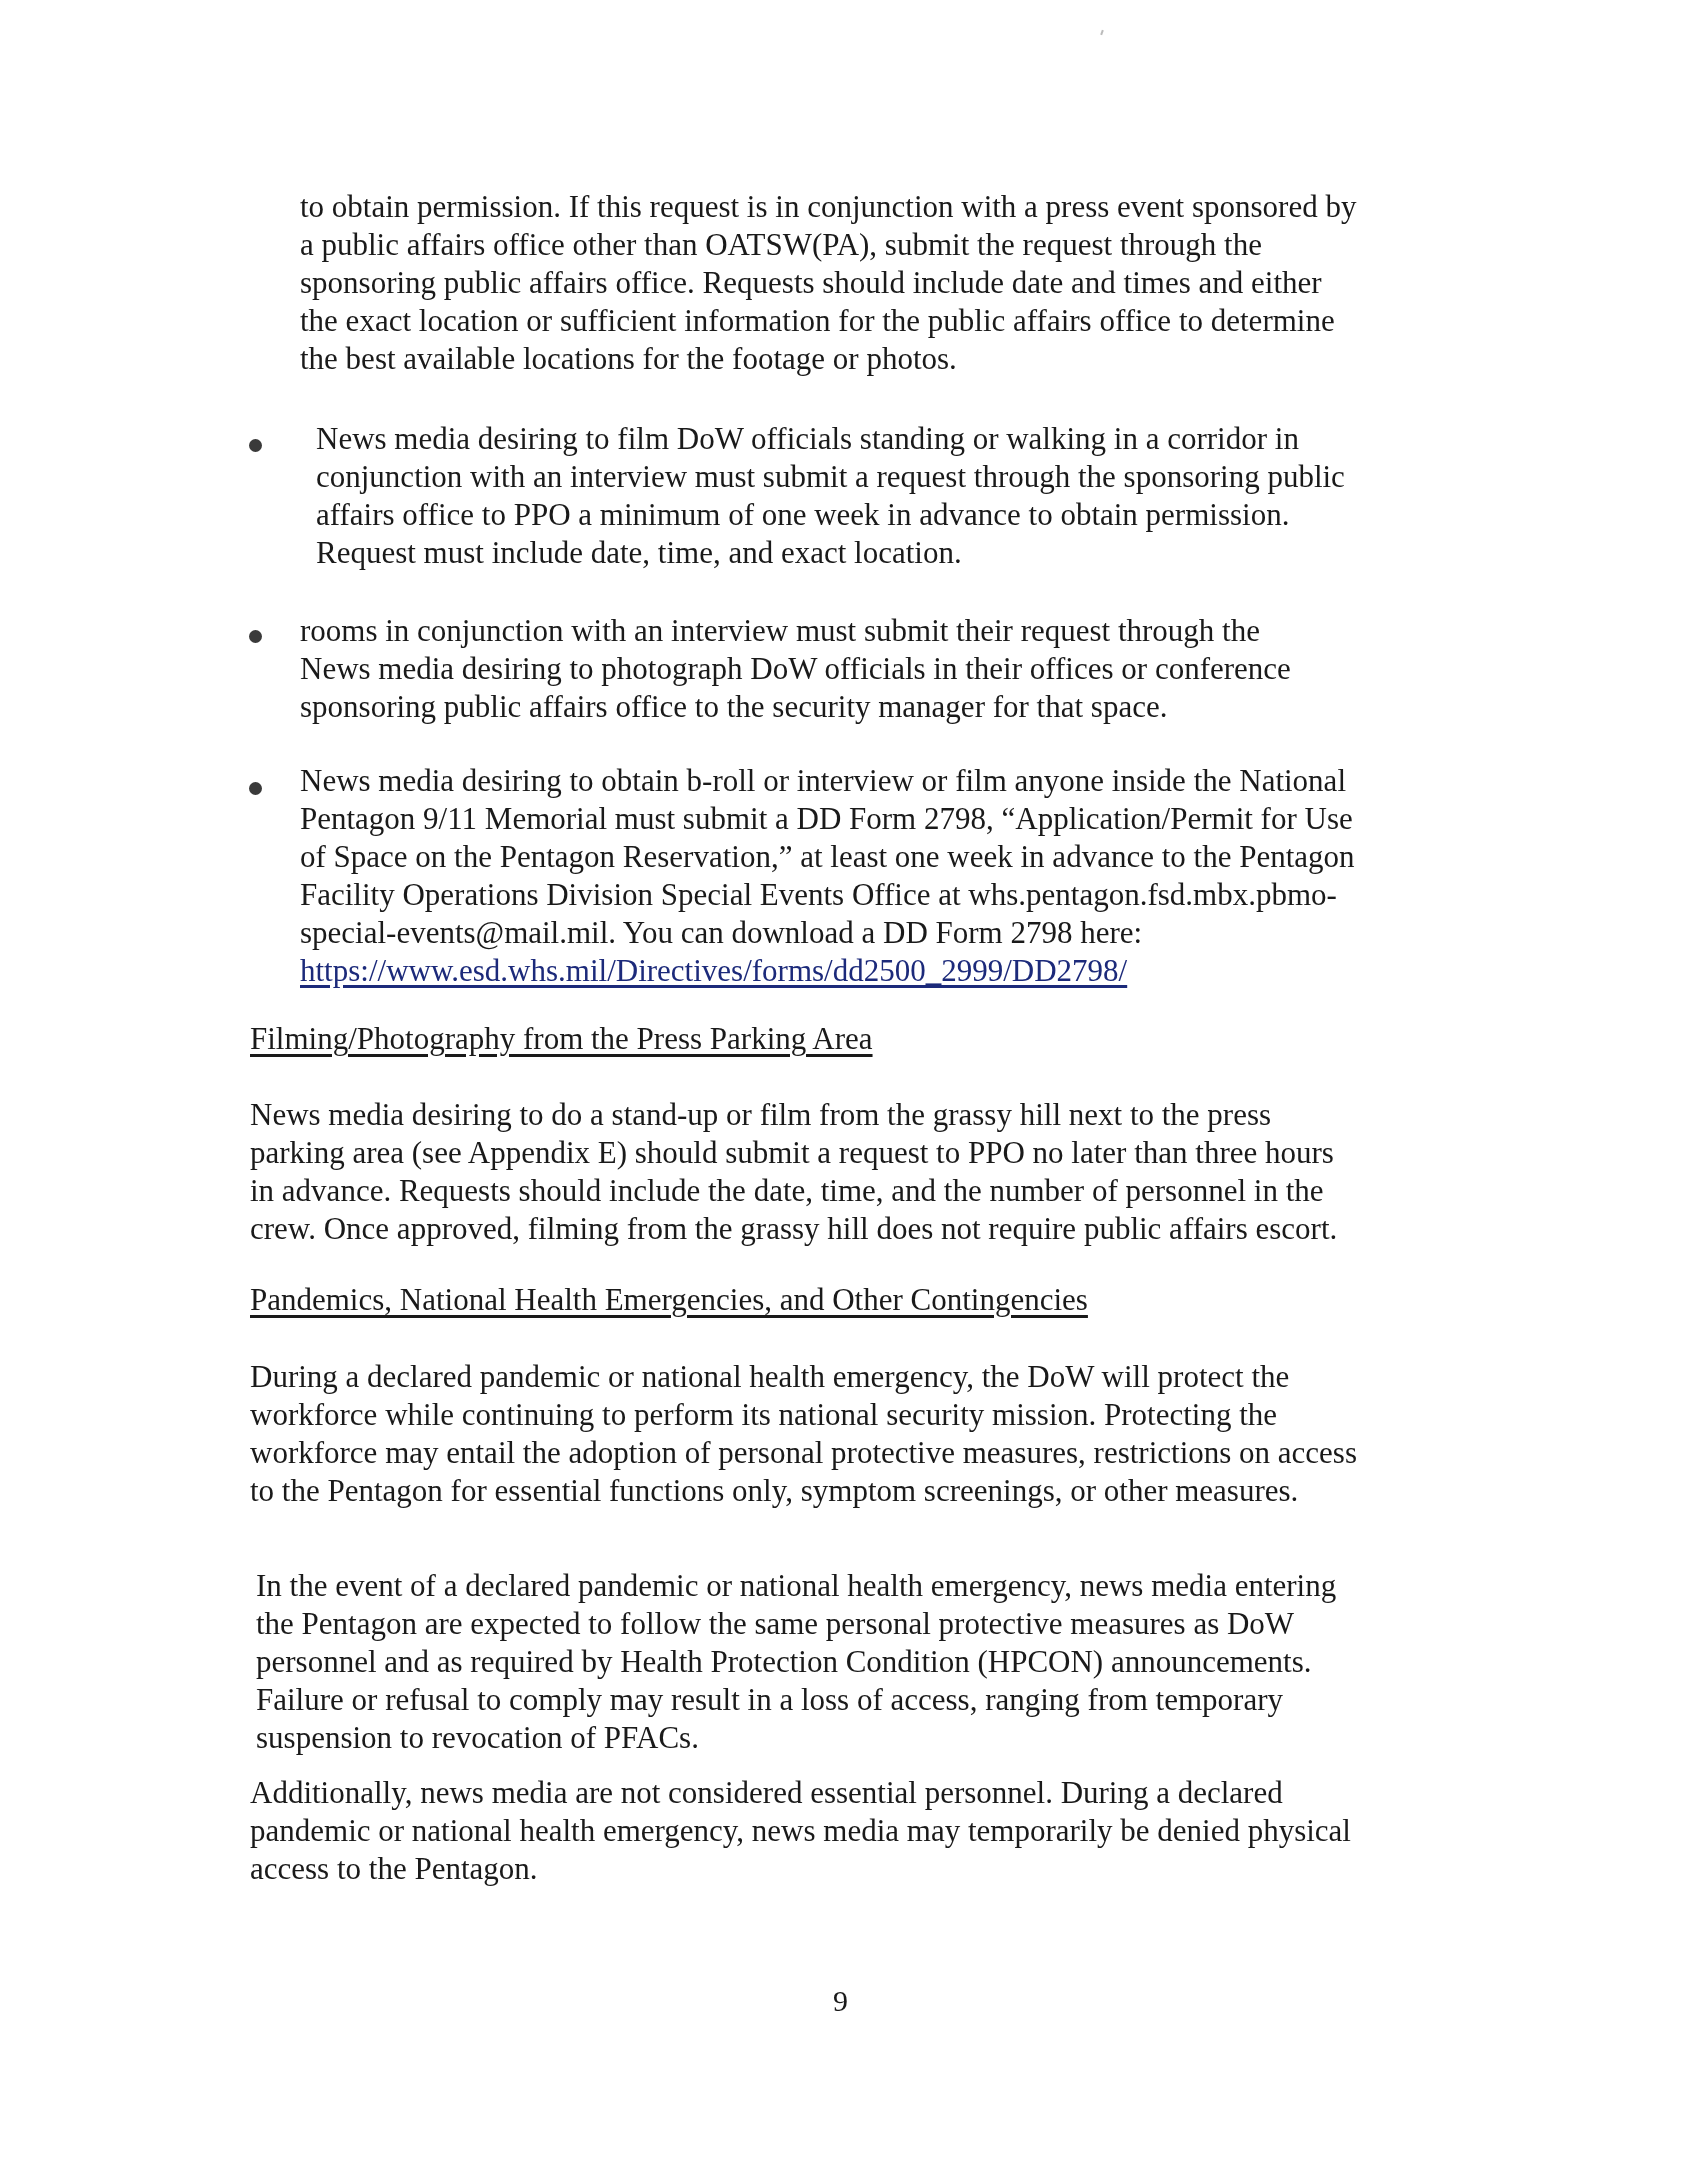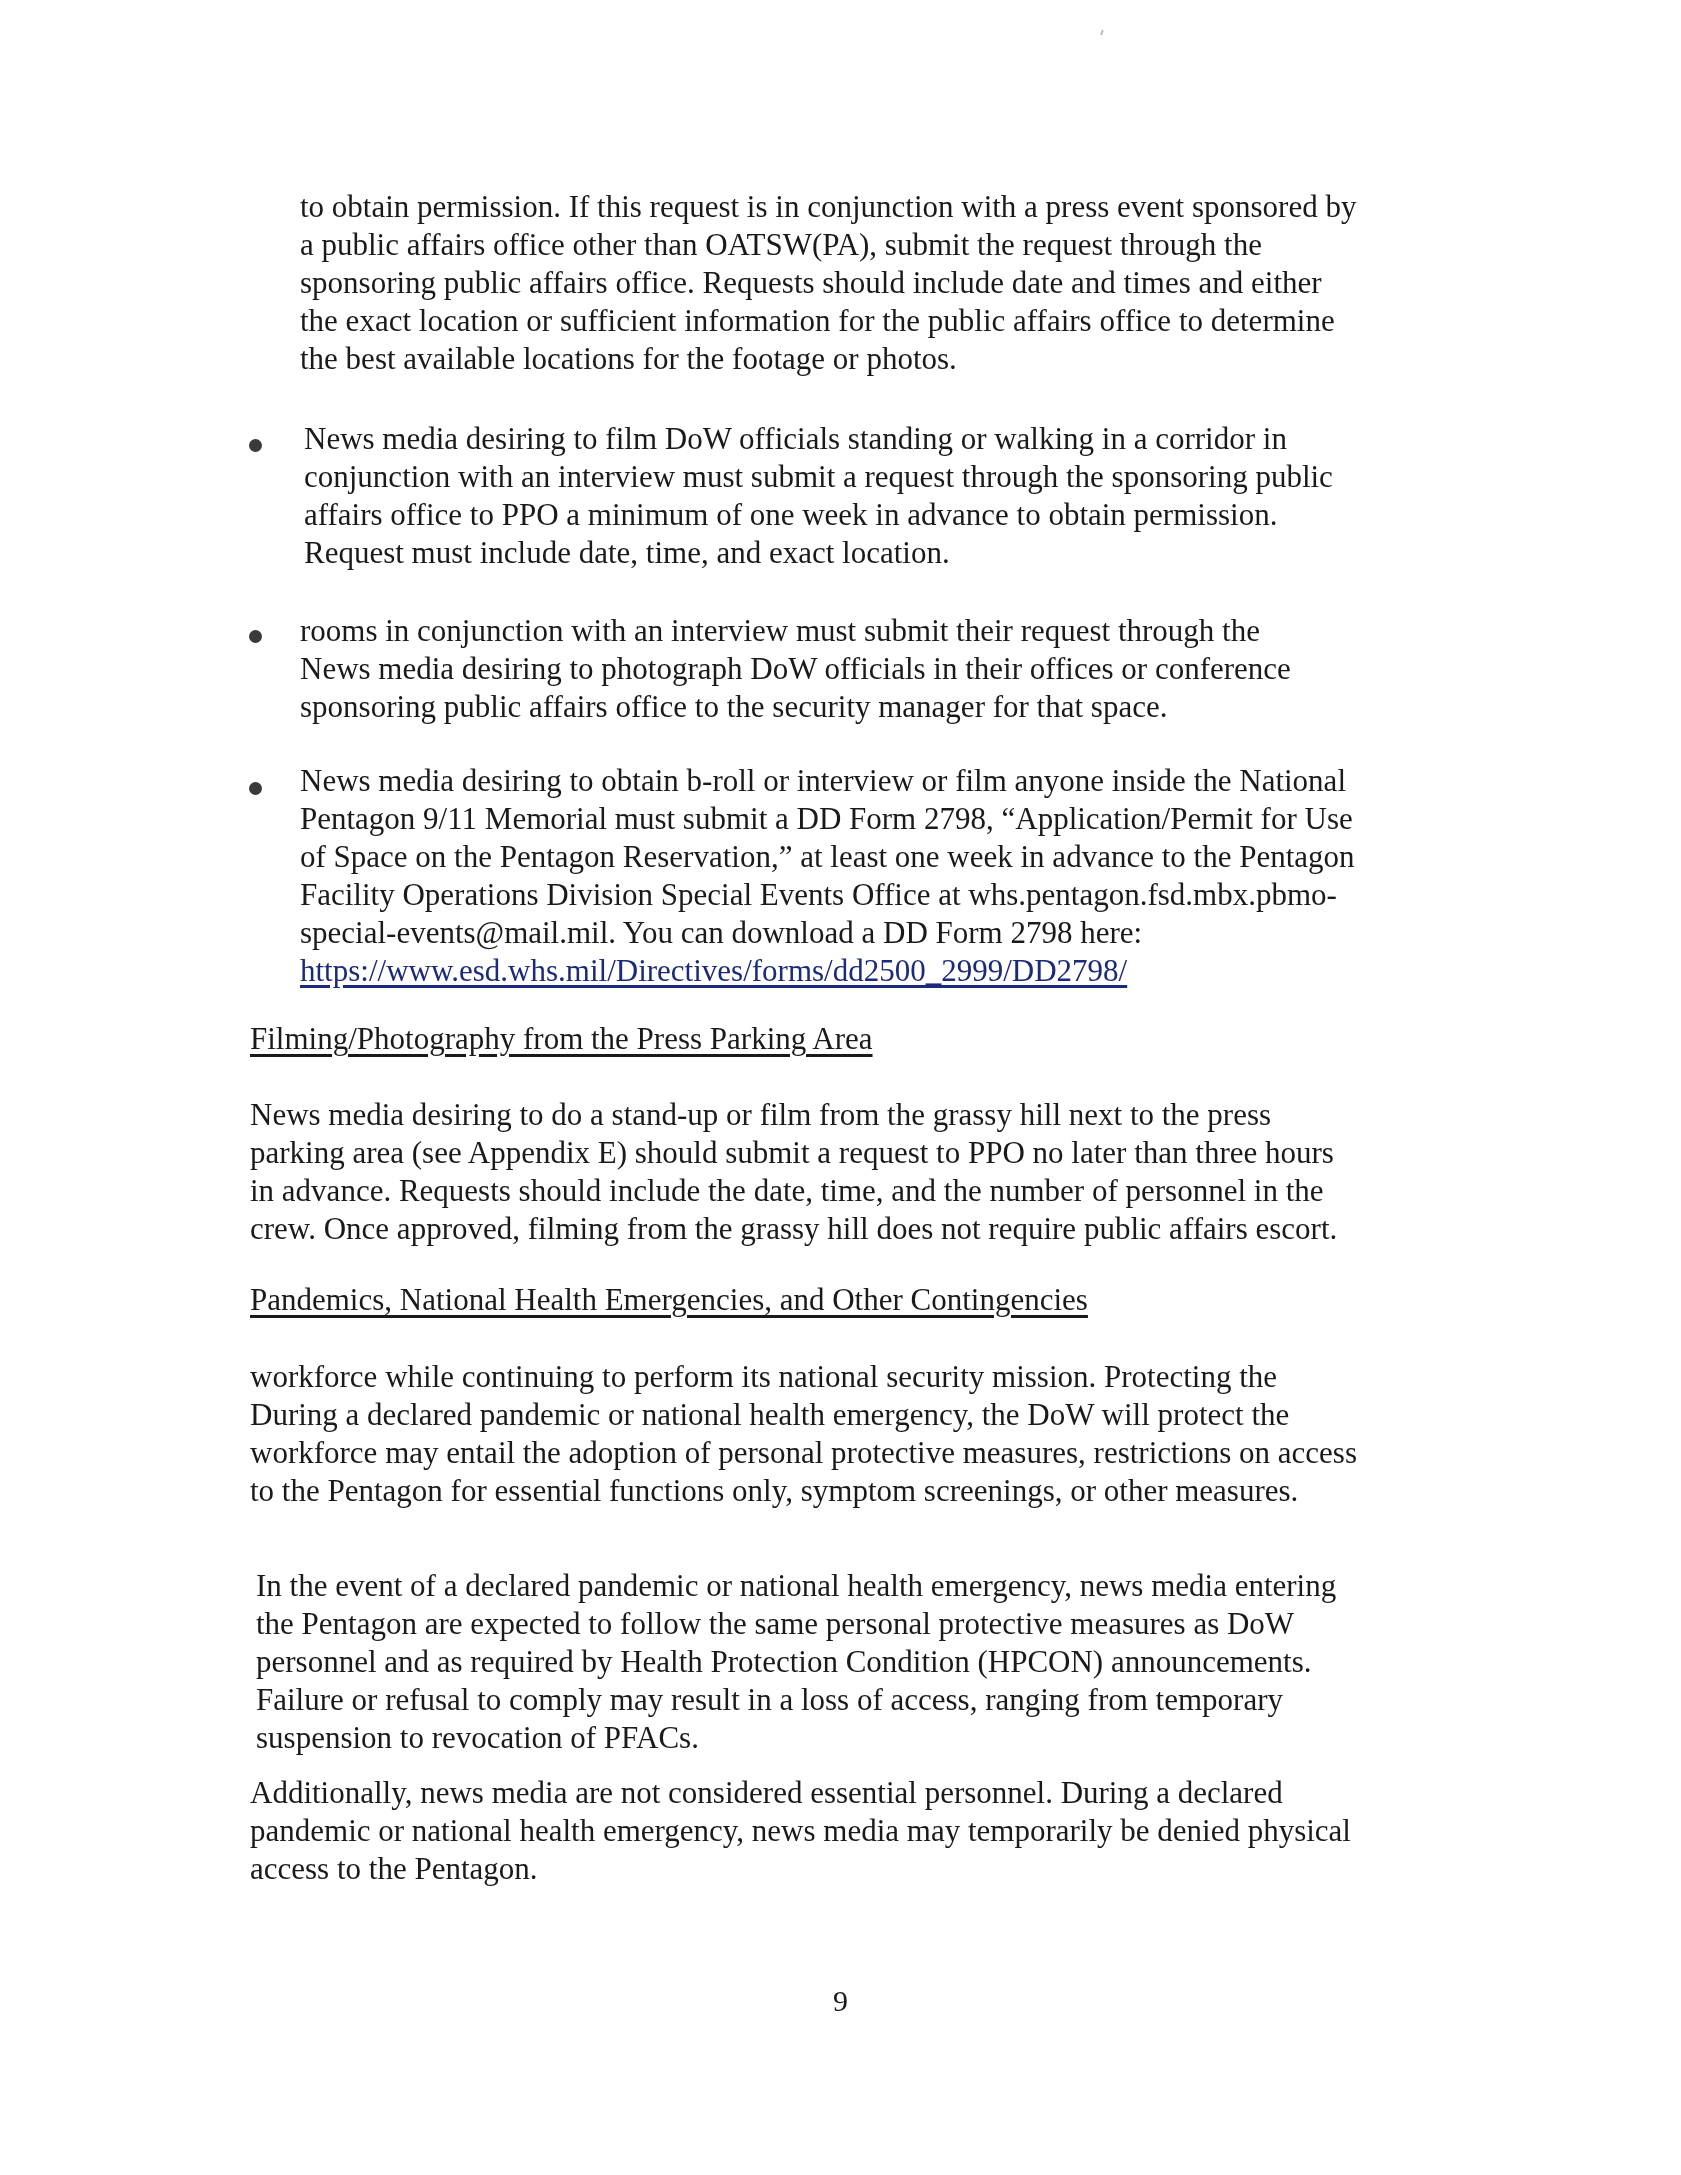--- a/index.html
+++ b/index.html
@@ -24,21 +24,21 @@
 
   <div class="block" style="left:300px; top:188px;">
     <span class="line">to obtain permission.  If this request is in conjunction with a press event sponsored by</span>
     <span class="line">a public affairs office other than OATSW(PA), submit the request through the</span>
     <span class="line">sponsoring public affairs office.  Requests should include date and times and either</span>
     <span class="line">the exact location or sufficient information for the public affairs office to determine</span>
     <span class="line">the best available locations for the footage or photos.</span>
   </div>
 
   <div class="bullet-dot" style="top:439px;"></div>
-  <div class="block" style="left:304px; top:420px;">
+  <div class="block" style="left:316px; top:420px;">
     <span class="line">News media desiring to film DoW officials standing or walking in a corridor in</span>
     <span class="line">conjunction with an interview must submit a request through the sponsoring public</span>
     <span class="line">affairs office to PPO a minimum of one week in advance to obtain permission.</span>
     <span class="line">Request must include date, time, and exact location.</span>
   </div>
 
   <div class="bullet-dot" style="top:630px;"></div>
   <div class="block" style="left:300px; top:612px;">
     <span class="line">rooms in conjunction with an interview must submit their request through the</span>
     <span class="line">News media desiring to photograph DoW officials in their offices or conference</span>
@@ -58,22 +58,22 @@
   <div class="heading" style="top:1021px;">Filming/Photography from the Press Parking Area</div>
   <div class="block" style="left:250px; top:1096px;">
     <span class="line">News media desiring to do a stand-up or film from the grassy hill next to the press</span>
     <span class="line">parking area (see Appendix E) should submit a request to PPO no later than three hours</span>
     <span class="line">in advance.  Requests should include the date, time, and the number of personnel in the</span>
     <span class="line">crew.  Once approved, filming from the grassy hill does not require public affairs escort.</span>
   </div>
 
   <div class="heading" style="top:1282px;">Pandemics, National Health Emergencies, and Other Contingencies</div>
   <div class="block" style="left:250px; top:1358px;">
+    <span class="line">During a declared pandemic or national health emergency, the DoW will protect the</span>
     <span class="line">workforce while continuing to perform its national security mission.  Protecting the</span>
-    <span class="line">During a declared pandemic or national health emergency, the DoW will protect the</span>
     <span class="line">workforce may entail the adoption of personal protective measures, restrictions on access</span>
     <span class="line">to the Pentagon for essential functions only, symptom screenings, or other measures.</span>
   </div>
 
   <div class="block" style="left:256px; top:1547px;margin-top:20px;">
     <span class="line">In the event of a declared pandemic or national health emergency, news media entering</span>
     <span class="line">the Pentagon are expected to follow the same personal protective measures as DoW</span>
     <span class="line">personnel and as required by Health Protection Condition (HPCON) announcements.</span>
     <span class="line">Failure or refusal to comply may result in a loss of access, ranging from temporary</span>
     <span class="line">suspension to revocation of PFACs.</span>

